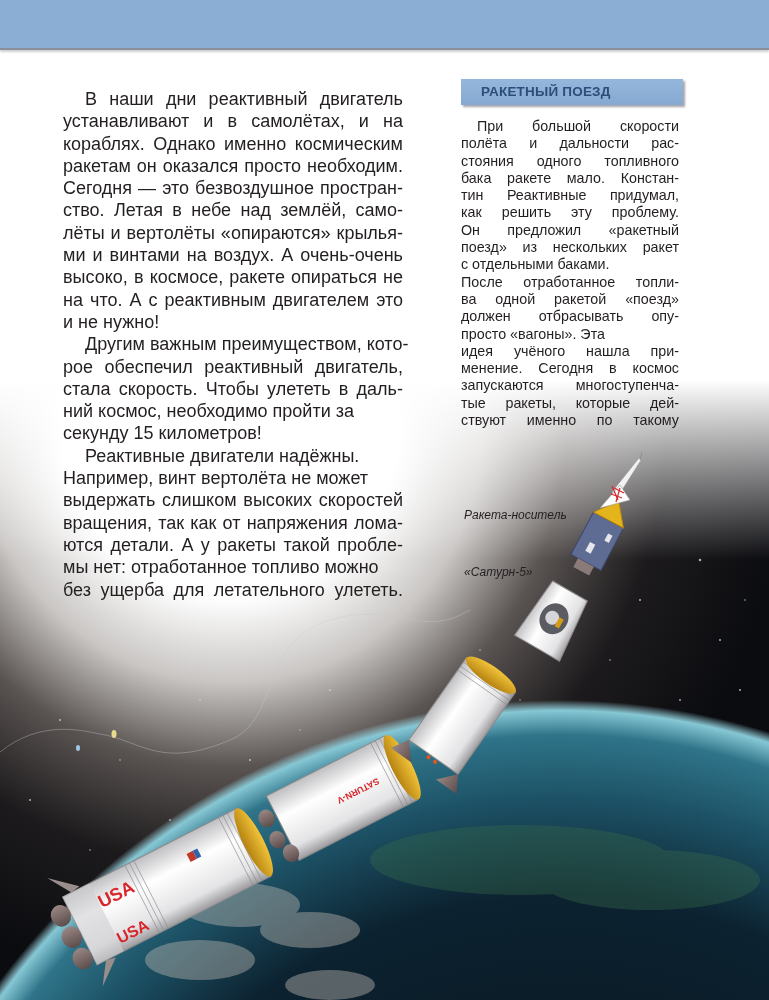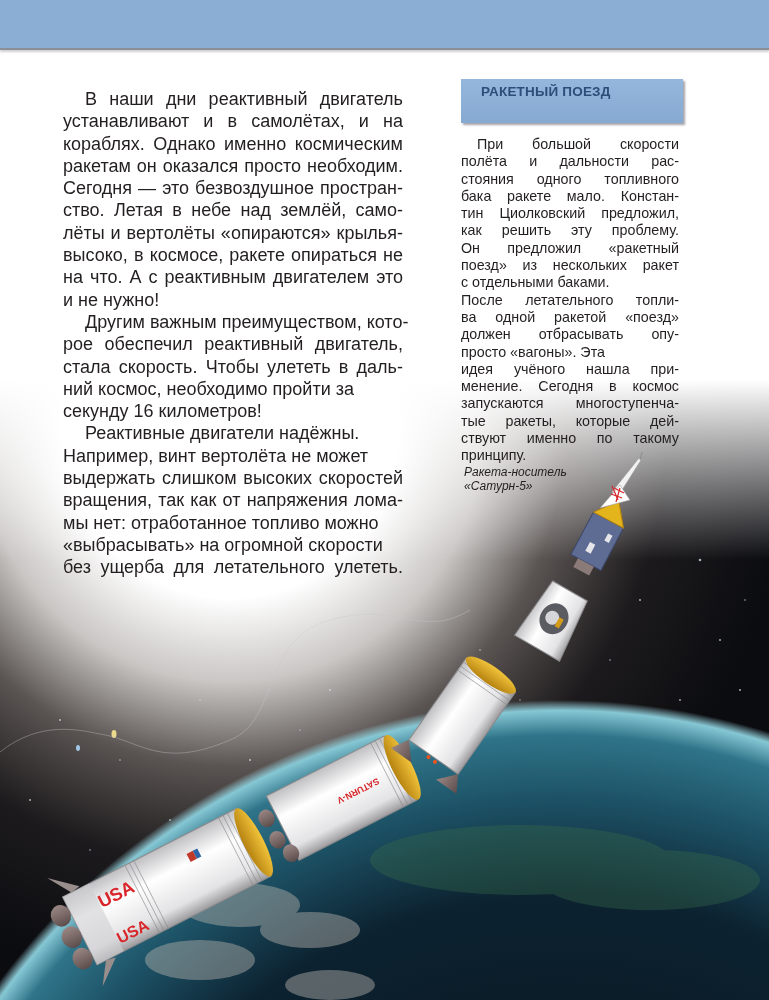--- a/index.html
+++ b/index.html
@@ -30,40 +30,40 @@
     }
     .main-col p { margin: 0; }
     .main-col .line { display: block; white-space: nowrap; text-align-last: justify; text-align: justify; }
     .main-col .line.last { text-align-last: left; }
     .main-col .indent { padding-left: 22px; }
     
     .sidebar {
       position: absolute; left: 461px; top: 79px; width: 225px; z-index: 4;
     }
     .sidebar-title {
-      display: block; width: 222px; height: 44px;
+      display: block; width: 222px; height: 26px;
       background: #8eb0d8;
       background-image: linear-gradient(180deg, #96b7dc 0%, #86a9d2 100%);
       box-shadow: 2px 2px 2px rgba(90,90,100,0.55);
       color: #2c4f79; font-weight: bold; font-size: 13.5px;
       line-height: 26px; padding-left: 20px; box-sizing: border-box;
       letter-spacing: 0.2px;
     }
     .sidebar-text {
       margin-top: 6px; font-size: 14.3px; line-height: 17.3px; width: 218px;
       padding-left: 0;
     }
     .sidebar-text .line { display: block; white-space: nowrap; text-align: justify; text-align-last: justify; }
     .sidebar-text .line.last { text-align-last: left; }
     .sidebar-text .indent { padding-left: 16px; margin-top: 13px; }
     .caption {
       position: absolute; left: 464px; top: 466px; z-index: 4;
       font-style: italic; font-size: 12px; line-height: 13.5px; color: #231f20;
     }
-    .caption span { display: block; }
+    .caption span { display: block; margin-top: 43px; }
   </style>
 </head>
 <body>
 
 <div class="top-band"></div>
 
 <div class="illustration">
   <svg width="769" height="620" viewBox="0 380 769 620" xmlns="http://www.w3.org/2000/svg">
     <defs>
       <radialGradient id="spaceFade" cx="230" cy="430" r="560" gradientUnits="userSpaceOnUse">
@@ -228,63 +228,63 @@
 
 <div class="main-col">
   <p>
     <span class="line indent">В наши дни реактивный двигатель</span>
     <span class="line">устанавливают и в самолётах, и на</span>
     <span class="line">кораблях. Однако именно космическим</span>
     <span class="line">ракетам он оказался просто необходим.</span>
     <span class="line">Сегодня — это безвоздушное простран-</span>
     <span class="line">ство. Летая в небе над землёй, само-</span>
     <span class="line">лёты и вертолёты «опираются» крылья-</span>
+    <span class="line">ми и винтами на воздух. А очень-очень</span>
     <span class="line">высоко, в космосе, ракете опираться не</span>
     <span class="line">на что. А с реактивным двигателем это</span>
     <span class="line last">и не нужно!</span>
   </p>
   <p>
     <span class="line indent">Другим важным преимуществом, кото-</span>
     <span class="line">рое обеспечил реактивный двигатель,</span>
     <span class="line">стала скорость. Чтобы улететь в даль-</span>
     <span class="line last">ний космос, необходимо пройти за</span>
-    <span class="line last">секунду 16 километров!</span>
+    <span class="line last">секунду 15 километров!</span>
   </p>
   <p>
     <span class="line indent last">Реактивные двигатели надёжны.</span>
     <span class="line last">Например, винт вертолёта не может</span>
     <span class="line">выдержать слишком высоких скоростей</span>
     <span class="line">вращения, так как от напряжения лома-</span>
+    <span class="line">ются детали. А у ракеты такой пробле-</span>
     <span class="line last">мы нет: отработанное топливо можно</span>
-    <span class="line last">«выбрасывать» на огромной скорости</span>
     <span class="line">без ущерба для летательного улететь.</span>
   </p>
 </div>
 
 <div class="sidebar">
   <span class="sidebar-title">РАКЕТНЫЙ ПОЕЗД</span>
   <div class="sidebar-text">
     <span class="line indent">При большой скорости</span>
     <span class="line">полёта и дальности рас-</span>
     <span class="line">стояния одного топливного</span>
     <span class="line">бака ракете мало. Констан-</span>
-    <span class="line">тин Циолковский предложил,</span>
+    <span class="line">тин Реактивные придумал,</span>
     <span class="line">как решить эту проблему.</span>
     <span class="line">Он предложил «ракетный</span>
     <span class="line">поезд» из нескольких ракет</span>
     <span class="line last">с отдельными баками.</span>
-    <span class="line">После летательного топли-</span>
+    <span class="line">После отработанное топли-</span>
     <span class="line">ва одной ракетой «поезд»</span>
     <span class="line">должен отбрасывать опу-</span>
     <span class="line last">просто «вагоны». Эта</span>
     <span class="line">идея учёного нашла при-</span>
     <span class="line">менение. Сегодня в космос</span>
     <span class="line">запускаются многоступенча-</span>
     <span class="line">тые ракеты, которые дей-</span>
     <span class="line">ствуют именно по такому</span>
-    <span class="line last">принципу.</span>
   </div>
 </div>
 
 <div class="caption">
   <span>Ракета-носитель</span>
   <span>«Сатурн-5»</span>
 </div>
 
 </body></html>

